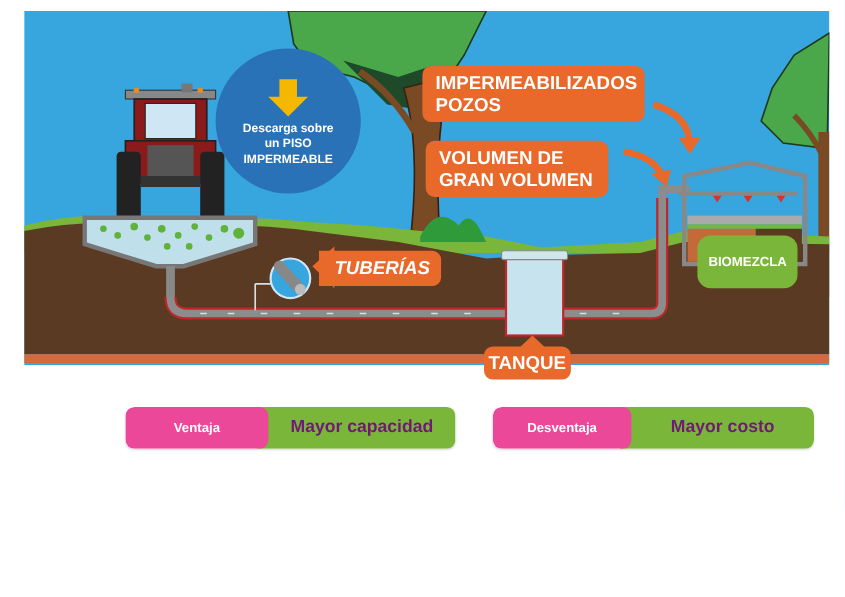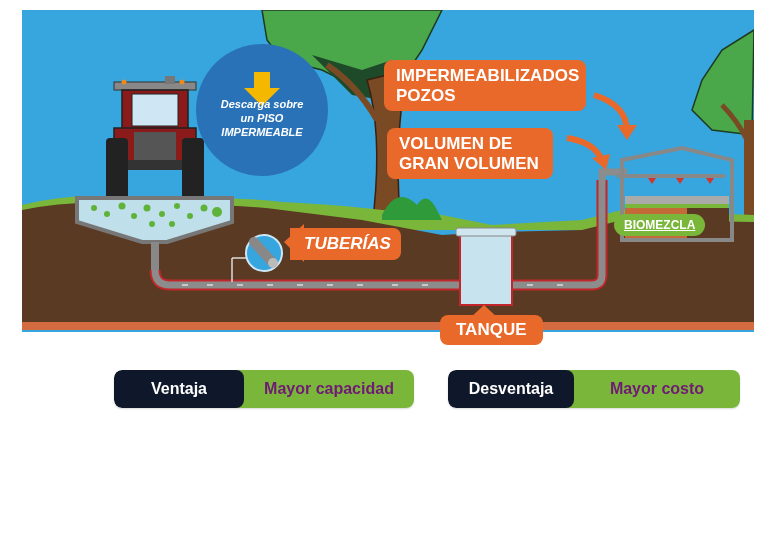--- a/index.html
+++ b/index.html
@@ -1,20 +1,20 @@
 <!DOCTYPE html>
 <html><head>
 <meta charset="utf-8">
 <style>
   html, body { margin:0; padding:0; background:#ffffff; }
   body { width:768px; height:543px; position:relative; overflow:hidden; font-family:"Liberation Sans", sans-serif; }
   #scene { position:absolute; left:22px; top:10px; width:732px; height:322px; }
   .callout { position:absolute; background:#e8692a; color:#fff; font-weight:bold; border-radius:8px; padding:6px 12px; line-height:1.15; font-size:17px; }
   .pill-row { position:absolute; height:38px; display:flex; border-radius:8px; overflow:hidden; box-shadow:0 1px 2px rgba(0,0,0,0.15); }
-  .pill-left { background:#0f172a; color:#fff; font-weight:bold; font-size:16px; display:flex; align-items:center; justify-content:center; border-radius:8px; position:relative; z-index:2; }
+  .pill-left { background:#ec4899; color:#fff; font-weight:bold; font-size:12px; display:flex; align-items:center; justify-content:center; border-radius:8px; position:relative; z-index:2; }
   .pill-right { background:#7ab63a; color:#701a75; font-weight:bold; font-size:16px; display:flex; align-items:center; justify-content:center; margin-left:-10px; padding-left:10px; }
   .circ-text { position:absolute; color:#fff; font-weight:bold; font-size:11px; text-align:center; line-height:1.25; }
 </style>
 </head>
 <body>
 
 <div id="scene">
   <svg width="732" height="322" viewBox="0 0 732 322">
 
     <rect x="0" y="0" width="732" height="322" fill="#37a6df"></rect>
@@ -124,41 +124,41 @@
 
     <path d="M572 85 Q605 95 605 122" stroke="#e8692a" stroke-width="6" fill="none"></path>
     <path d="M595 115 L605 130 L615 115 Z" fill="#e8692a"></path>
     <path d="M545 128 Q572 132 580 150" stroke="#e8692a" stroke-width="6" fill="none"></path>
     <path d="M570 148 L584 160 L588 144 Z" fill="#e8692a"></path>
 
     <circle cx="240" cy="100" r="66" fill="#2a72b8"></circle>
     <path d="M232 62 L248 62 L248 78 L258 78 L240 96 L222 78 L232 78 Z" fill="#f5b800"></path>
   </svg>
 
-  <div class="circ-text" style="left:185px; top:88px; width:110px;font-style:italic;">
+  <div class="circ-text" style="left:185px; top:101px; width:110px;">
     <div>Descarga sobre</div>
     <div>un PISO</div>
     <div>IMPERMEABLE</div>
   </div>
 
   <div class="callout" style="left:362px; top:50px; width:178px;">
     <div>IMPERMEABILIZADOS</div>
     <div>POZOS</div>
   </div>
 
   <div class="callout" style="left:365px; top:118px; width:142px;">
     <div>VOLUMEN DE</div>
     <div>GRAN VOLUMEN</div>
   </div>
 
   <div class="callout" style="left:268px; top:218px; padding:6px 10px 6px 14px; border-radius:0 8px 8px 0;font-style:italic;">TUBERÍAS</div>
 
-  <div class="callout" style="left:418px; top:305px; padding:5px 16px;text-align:center;">TANQUE</div>
+  <div class="callout" style="left:418px; top:305px; padding:5px 4px;text-align:center;">TANQUE</div>
 
-  <div style="position:absolute; left:592px; top:204px; background:#7ab63a; color:#fff; font-weight:bold; font-size:12px; border-radius:12px; padding:4px 10px;text-decoration:underline;">BIOMEZCLA</div>
+  <div style="position:absolute; left:612px; top:204px; background:#7ab63a; color:#fff; font-weight:bold; font-size:12px; border-radius:12px; padding:17px 10px;">BIOMEZCLA</div>
 </div>
 
 <div class="pill-row" style="left:114px; top:370px; width:300px;">
   <div class="pill-left" style="width:130px;">Ventaja</div>
   <div class="pill-right" style="flex:1;">Mayor capacidad</div>
 </div>
 
 <div class="pill-row" style="left:448px; top:370px; width:292px;">
   <div class="pill-left" style="width:126px;">Desventaja</div>
   <div class="pill-right" style="flex:1;">Mayor costo</div>

